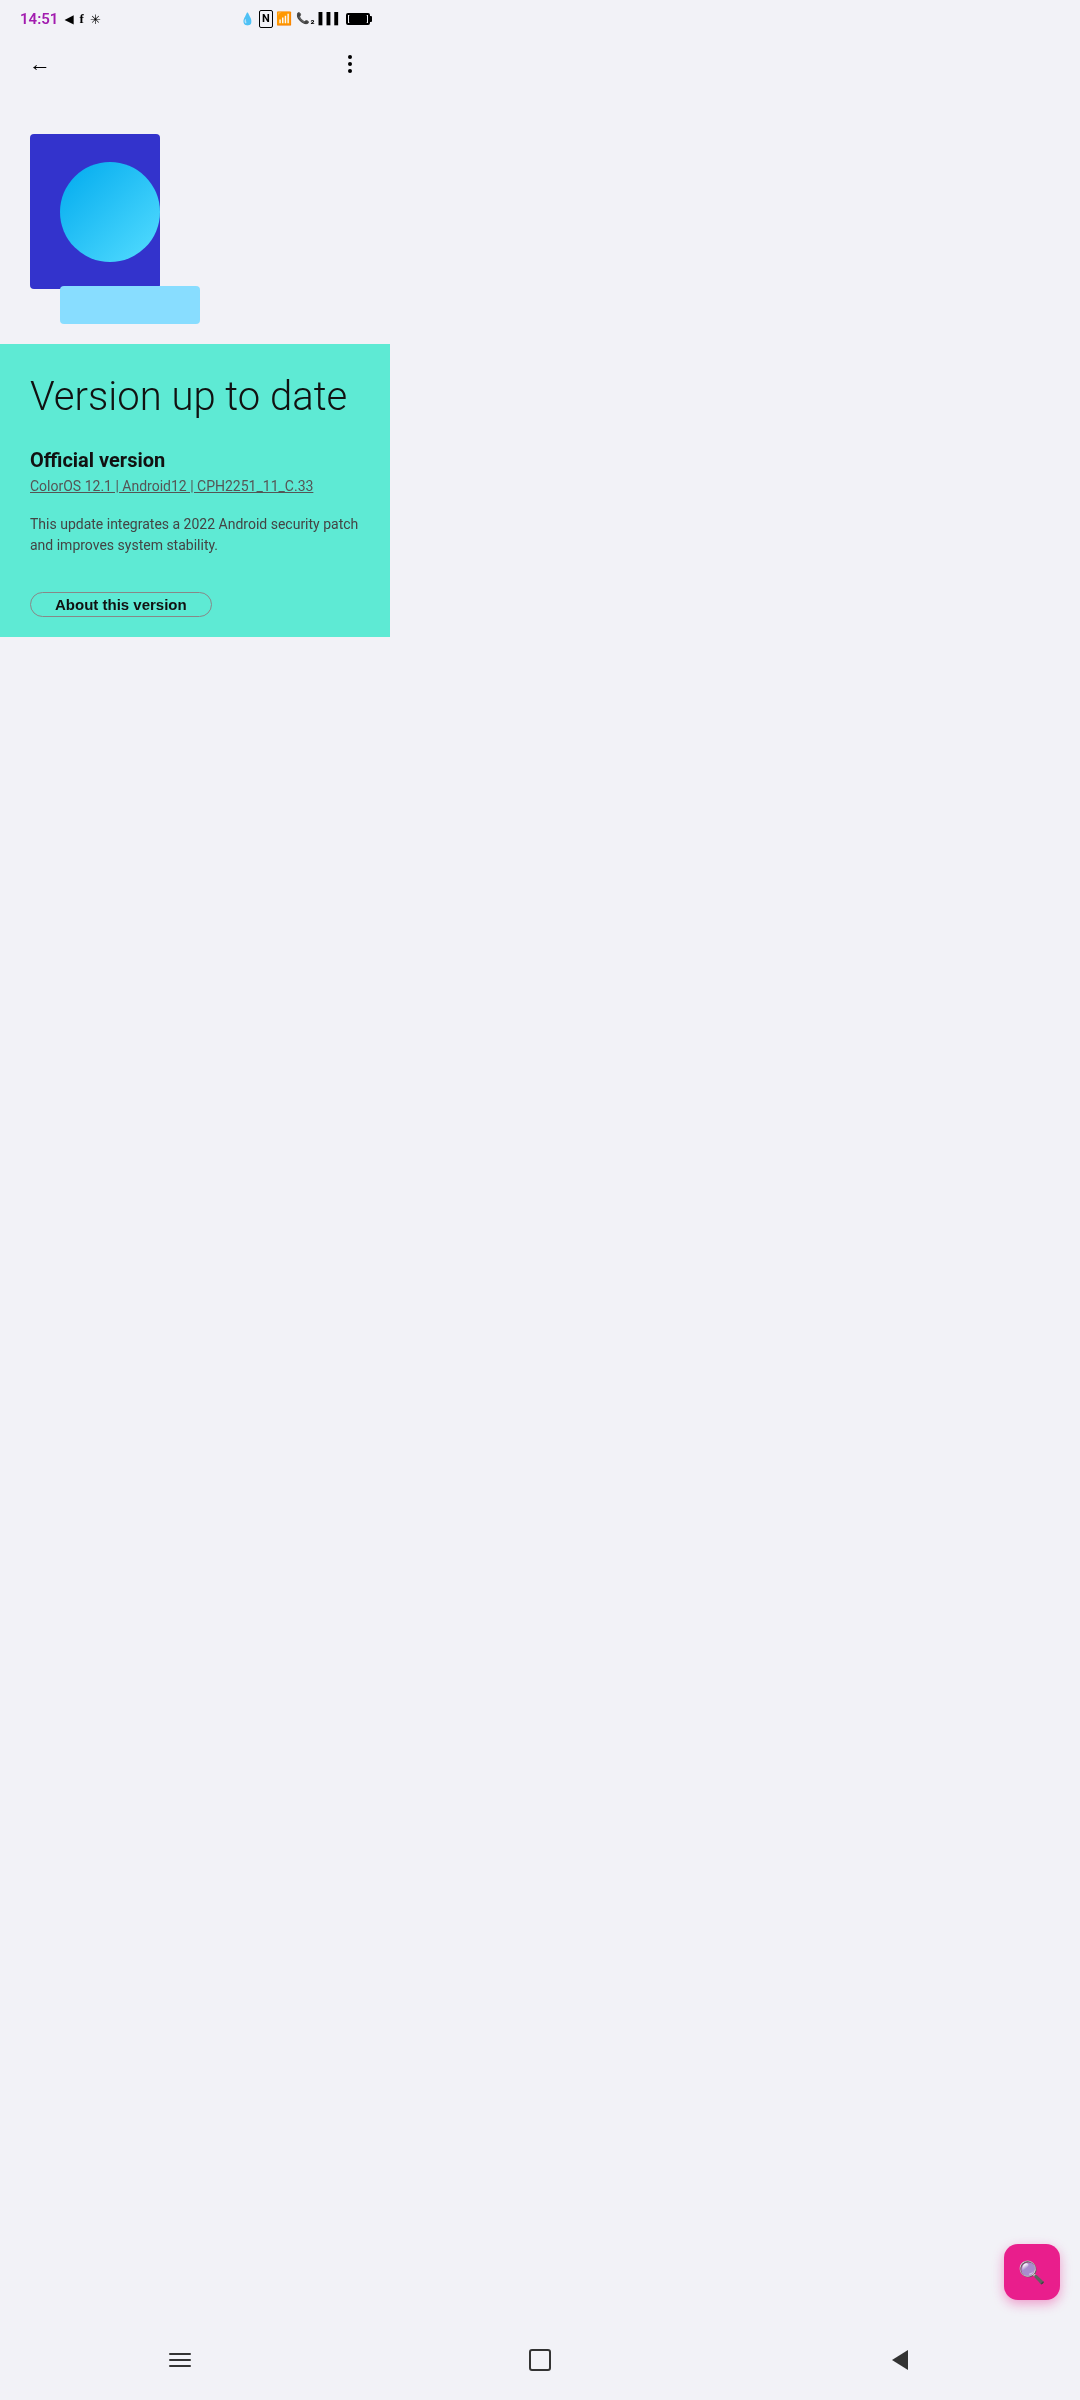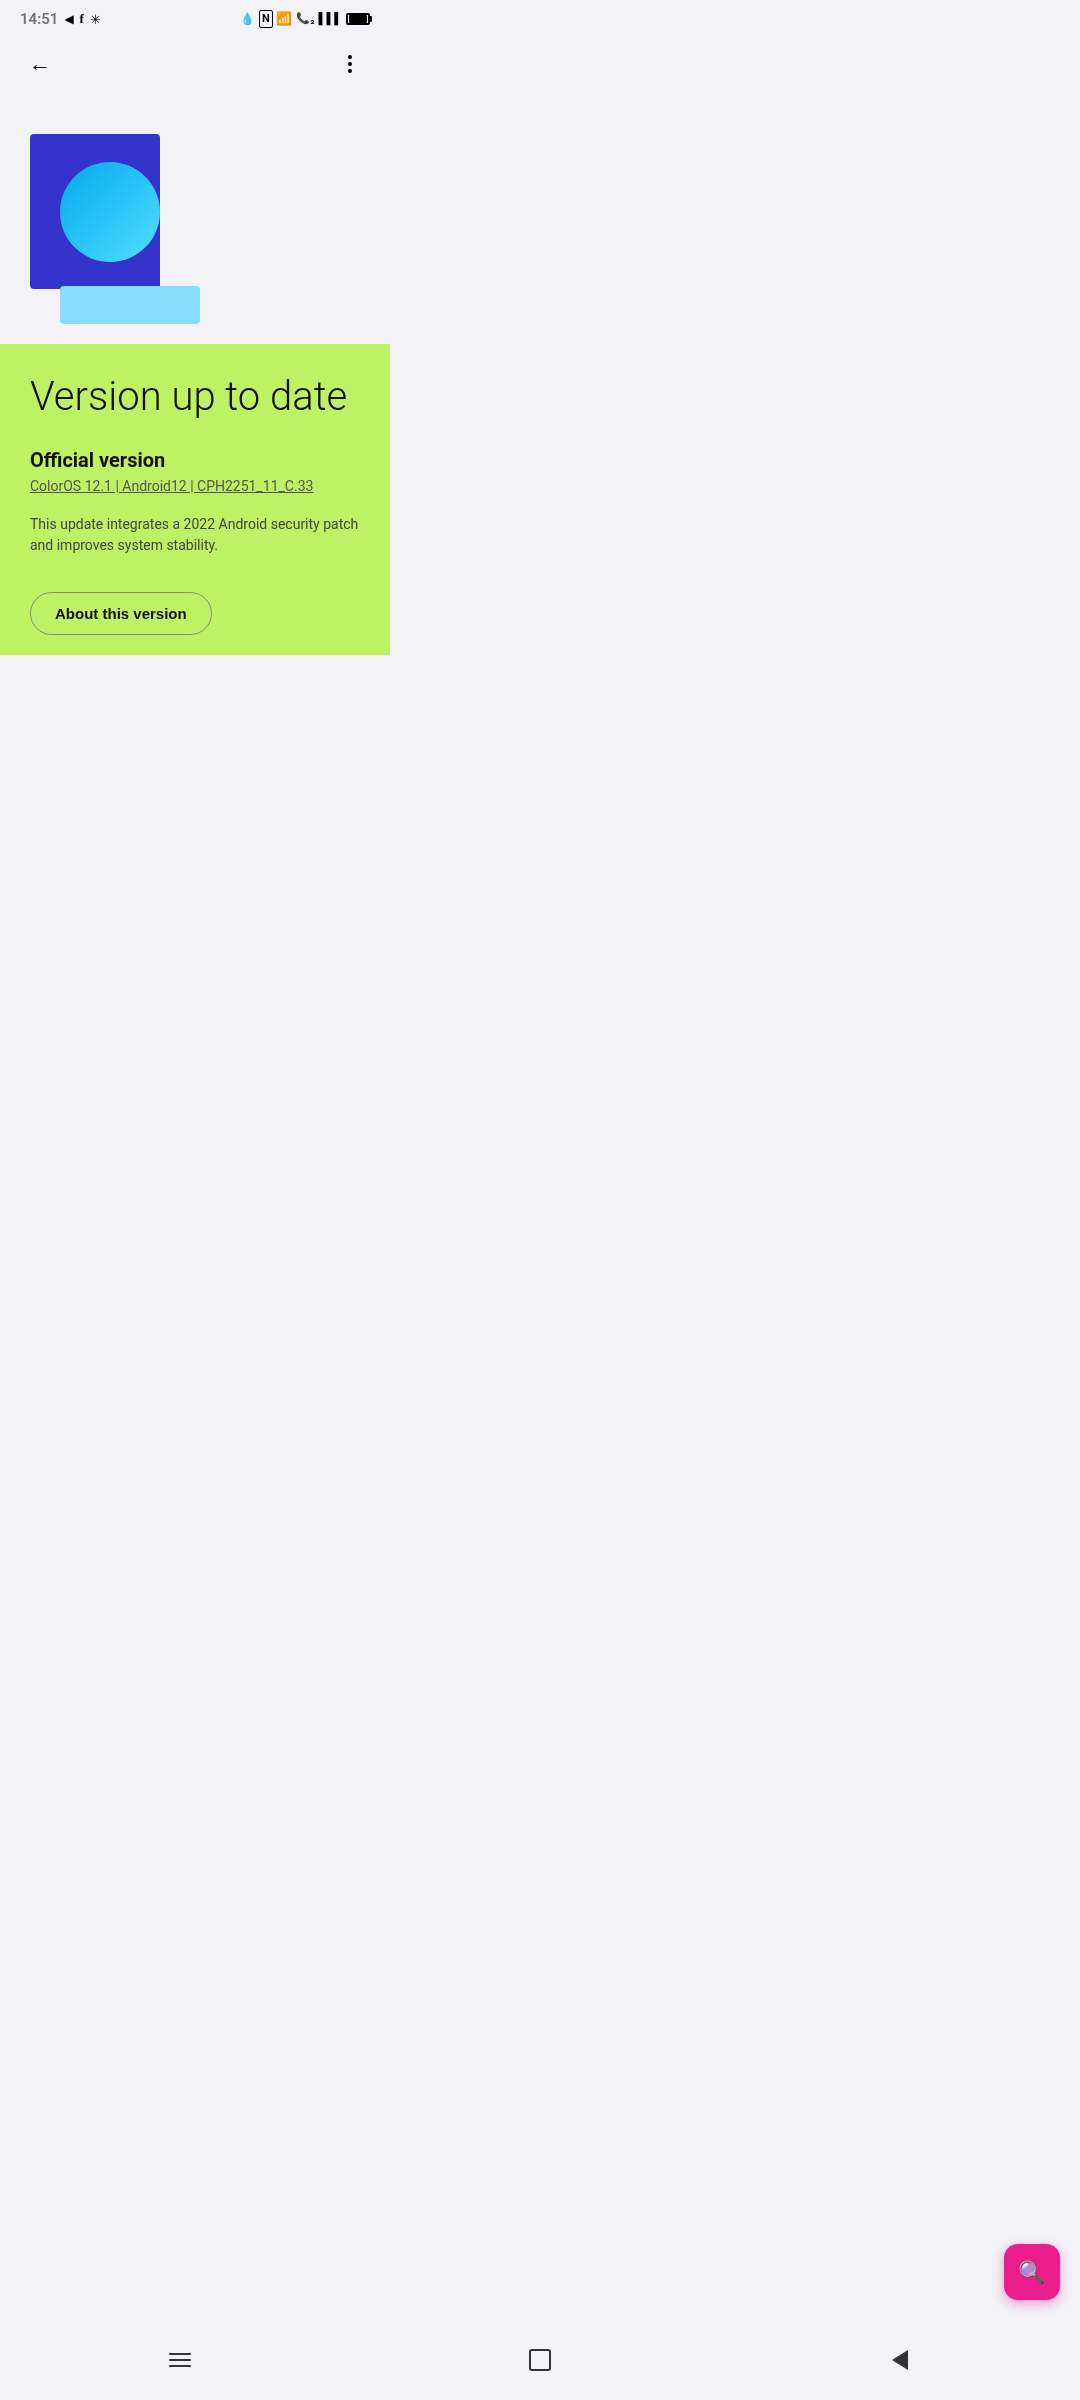--- a/index.html
+++ b/index.html
@@ -22,21 +22,21 @@
       display: flex;
       justify-content: space-between;
       align-items: center;
       padding: 10px 20px 6px 20px;
       background: #f2f2f7;
     }
 
     .status-time {
       font-size: 15px;
       font-weight: 600;
-      color: #737373;
+      color: #a21caf;
     }
 
     .battery-icon {
       width: 24px;
       height: 12px;
       border: 2px solid #000;
       border-radius: 2px;
       position: relative;
       display: inline-flex;
       align-items: center;
@@ -140,21 +140,21 @@
       bottom: 0;
       left: 30px;
       width: 140px;
       height: 38px;
       background: #88ddff;
       border-radius: 4px;
     }
 
     .content-section {
       padding: 30px 30px 20px 30px;
-      background: #bef264;
+      background: #5eead4;
     }
 
     .main-title {
       font-size: 40px;
       font-weight: 300;
       color: #111;
       line-height: 1.15;
       margin-bottom: 28px;
     }
 
@@ -176,21 +176,21 @@
       font-size: 14px;
       color: #444;
       line-height: 1.5;
       margin-bottom: 36px;
     }
 
     .about-btn {
       display: inline-block;
       border: 1.5px solid #888;
       border-radius: 50px;
-      padding: 12px 24px;
+      padding: 3px 24px;
       font-size: 15px;
       font-weight: 600;
       color: #111;
       background: transparent;
       cursor: pointer;
     }
 
     .fab-button {
       position: fixed;
       bottom: 100px;

